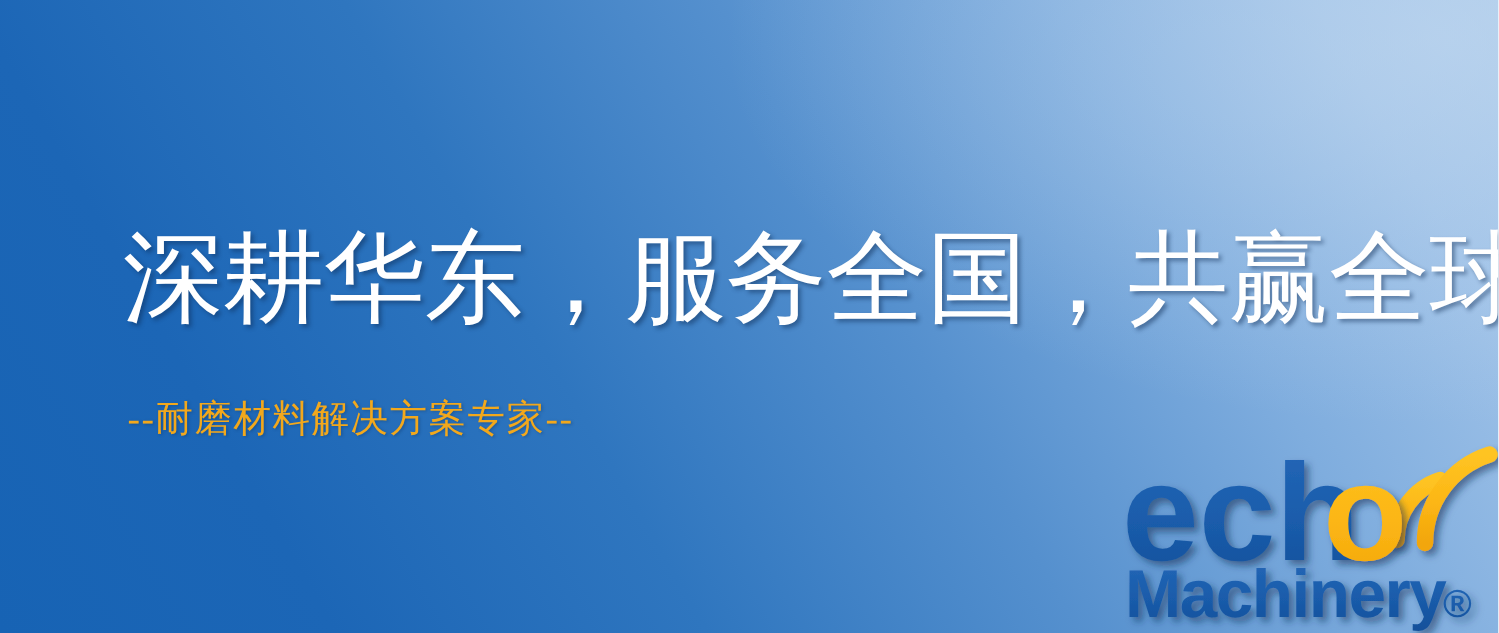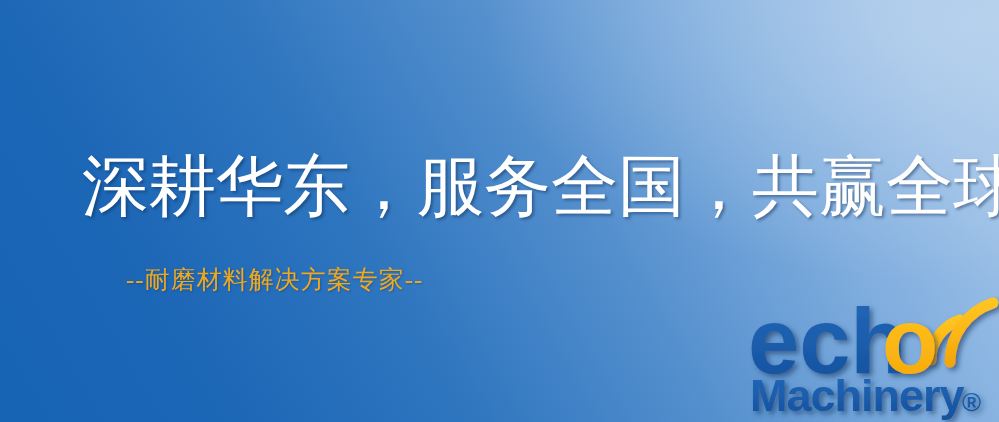--- a/index.html
+++ b/index.html
@@ -58,21 +58,20 @@
     left: 85px;
     top: 266px;
     font-family: "Liberation Serif", "DejaVu Serif", serif;
     font-size: 25px;
     line-height: 1.1;
     color: #f2a81c;
     white-space: nowrap;
     letter-spacing: 1px;
     text-shadow: 1px 1px 2px rgba(12, 45, 90, 0.35);
     z-index: 3;
-    margin-left: 41px;
   }
 
   
   .logo {
     position: absolute;
     left: 748px;
     top: 296px;
     width: 251px;
     height: 126px;
     z-index: 4;

